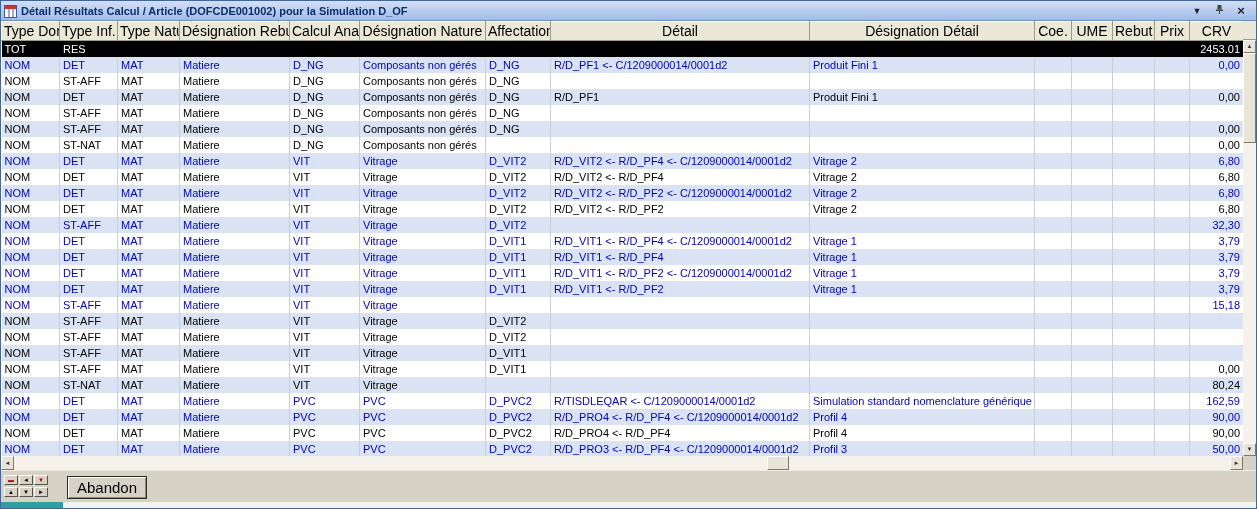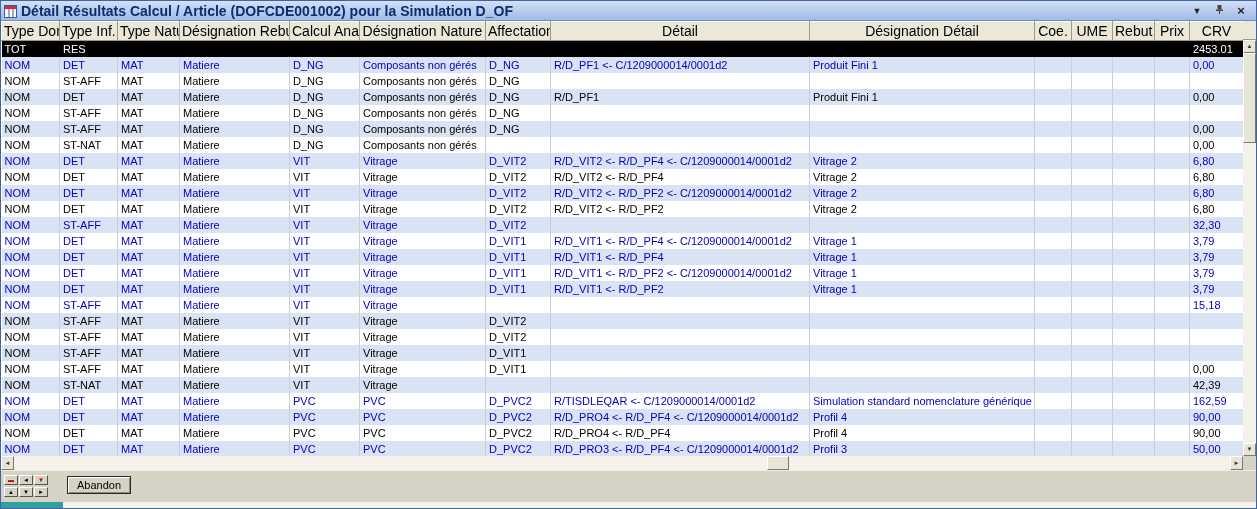--- a/index.html
+++ b/index.html
@@ -13,21 +13,21 @@
   }
   
   .titlebar{
     height:20px;
     background:linear-gradient(to bottom,#d3e0f6,#9fbbe8);
     border-bottom:1px solid #6f8fc0;
     display:flex;align-items:center;
     box-sizing:border-box;
   }
   .app-icon{width:13px;height:13px;margin:0 4px 0 3px;display:inline-block;}
-  .titletext{font-size:14px;font-weight:bold;color:#0d2d6b;white-space:nowrap;overflow:hidden;flex:1;}
+  .titletext{font-size:11px;font-weight:bold;color:#0d2d6b;white-space:nowrap;overflow:hidden;flex:1;}
   .tb-btns{display:flex;align-items:center;gap:8px;margin-right:8px;}
   .tb-btn{font-size:9px;color:#222;cursor:default;line-height:12px;text-align:center;width:14px;}
   .tb-close{font-size:13px;font-weight:bold;}
   
   .grid-zone{display:flex;height:435px;background:#fff;}
   .tablewrap{width:1242px;overflow:hidden;}
   table{border-collapse:collapse;table-layout:fixed;width:1242px;}
   th{
     height:19px;background:#ebe8d7;
     border-top:1px solid #fdfcf5;border-left:1px solid #fdfcf5;
@@ -38,21 +38,21 @@
   }
   td{
     height:16px;font-size:11px;padding:0 3px;
     white-space:nowrap;overflow:hidden;
     border-right:1px solid #c9cfd9;
     box-sizing:border-box;color:#000;
   }
   tr.shaded td{background:#d9e3f3;}
   tr.blue td{color:#0000c0;}
   tr.total td{background:#000;color:#fff;border-right:1px solid #000;margin-top:40px;}
-  td.num{}
+  td.num{text-align:right;}
   
   .vcol{width:13px;display:flex;flex-direction:column;background:#f4f2ea;}
   .vstub{height:19px;background:#ebe8d7;border-bottom:1px solid #9c9a85;box-sizing:border-box;}
   .sbtn{
     width:13px;height:13px;background:#e8e4d8;
     border:1px solid;border-color:#ffffff #7a7a6a #7a7a6a #ffffff;
     font-size:6px;line-height:11px;text-align:center;color:#333;
     box-sizing:border-box;flex:none;
   }
   .vtrack{flex:1;position:relative;}
@@ -74,21 +74,21 @@
   .footer{height:32px;background:#d6d2c6;position:relative;border-top:1px solid #efece2;box-sizing:border-box;}
   .navcluster{position:absolute;left:3px;top:4px;width:52px;line-height:0;}
   .navbtn{
     display:inline-block;width:14px;height:10px;
     background:#d6d2c6;border:1px solid;border-color:#ffffff #55554a #55554a #ffffff;
     font-size:6px;line-height:9px;text-align:center;
     margin:0 1px 2px 0;box-sizing:border-box;
   }
   .abandon{
     position:absolute;left:66px;top:5px;
-    padding:2px 9px;font-size:11px;color:#000;
+    padding:2px 9px;font-size:15px;color:#000;
     background:#d6d2c6;
     border:1px solid #2a2a20;
     box-shadow:inset 1px 1px 0 #ffffff, inset -1px -1px 0 #8a887a;
     font-family:"Liberation Sans", sans-serif;
     text-align:right;
   }
   
   .strip{height:6px;display:flex;}
   .strip-teal{width:62px;background:#2f9f9f;}
   .strip-rest{flex:1;background:#f2f2ee;}
@@ -502,21 +502,21 @@
               <td>Matiere</td>
               <td>VIT</td>
               <td>Vitrage</td>
               <td></td>
               <td></td>
               <td></td>
               <td></td>
               <td></td>
               <td></td>
               <td></td>
-              <td class="num">42,39</td>
+              <td class="num">80,24</td>
             </tr>
             <tr class="blue">
               <td>NOM</td>
               <td>DET</td>
               <td>MAT</td>
               <td>Matiere</td>
               <td>PVC</td>
               <td>PVC</td>
               <td>D_PVC2</td>
               <td>R/TISDLEQAR &lt;- C/1209000014/0001d2</td>

